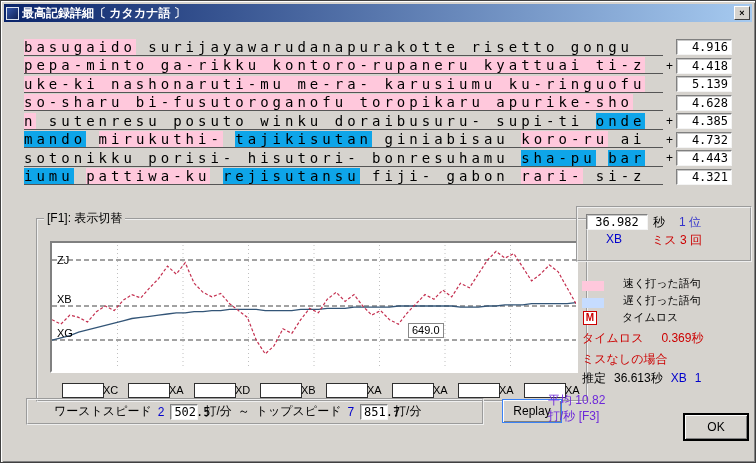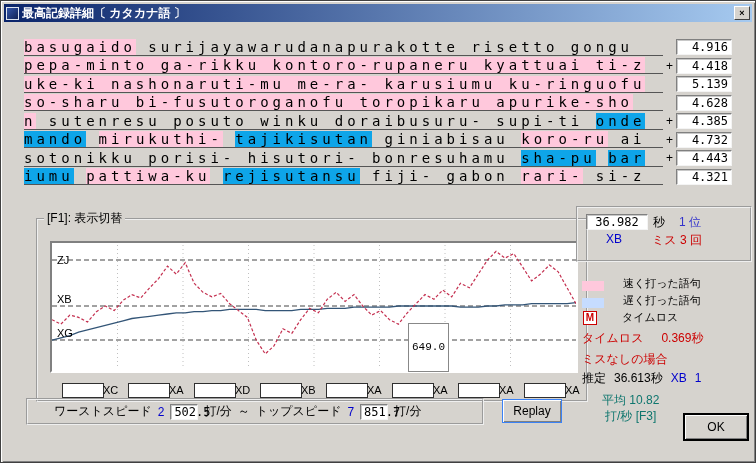--- a/index.html
+++ b/index.html
@@ -66,22 +66,22 @@
   }
   svg { display:block; }
   .grid { stroke:#444; stroke-width:1; stroke-dasharray:5 3; }
   .sep  { stroke:#c0c0c0; stroke-width:1; stroke-dasharray:1 3; }
   .ylab { font-family:"Liberation Sans", sans-serif; font-size:11px; fill:#000; }
   #inst-line { fill:none; stroke:#c43050; stroke-width:1.2; stroke-dasharray:3 2; }
   #avg-line  { fill:none; stroke:#335577; stroke-width:1.3; }
   .marker {
     position:absolute; left:356px; top:80px;
     background:#fff; border:1px solid #888; color:#000;
-    font-family:Liberation Mono, monospace; font-size:11px;
-    padding:17px 3px; line-height:13px;
+    font-family:Liberation Sans, sans-serif; font-size:11px;
+    padding:0 3px; line-height:13px;
   }
   .xboxes { position:absolute; left:12px; top:156px; width:528px; display:flex; justify-content:space-around; }
   .xbox {
     width:30px; height:15px; background:#fff; border:1px solid #303030;
     font-family:"Liberation Sans", sans-serif; font-size:11px; color:#000;
     text-align:center; line-height:13px;padding-left:40px;
   }
 
   
   .speedpanel {
@@ -128,21 +128,21 @@
     border:1px solid #cc0000; color:#cc0000; font-size:10px; font-weight:bold;
     text-align:center; line-height:12px; margin-right:6px; margin-left:1px;
   }
   .llab { font-size:11px; color:#000; }
 
   .timeloss { position:absolute; left:578px; top:308px; font-size:12px; }
   .timeloss .v { margin-left:18px; }
   .nomiss  { position:absolute; left:578px; top:329px; font-size:12px; }
   .estimate { position:absolute; left:578px; top:348px; font-size:12px; color:#000; }
   .estimate span { margin-right:8px; }
-  .average { position:absolute; left:598px; top:370px; font-size:12px; color:#0f766e; line-height:16px;text-align:center; }
+  .average { position:absolute; left:544px; top:370px; font-size:12px; color:#6d28d9; line-height:16px; }
 </style>
 </head>
 <body>
 
 <div class="window">
   <div class="titlebar">
     <div class="app-icon"></div>
     <span class="titletext">最高記録詳細〔 カタカナ語 〕</span>
     <button class="closebtn">×</button>
   </div>

